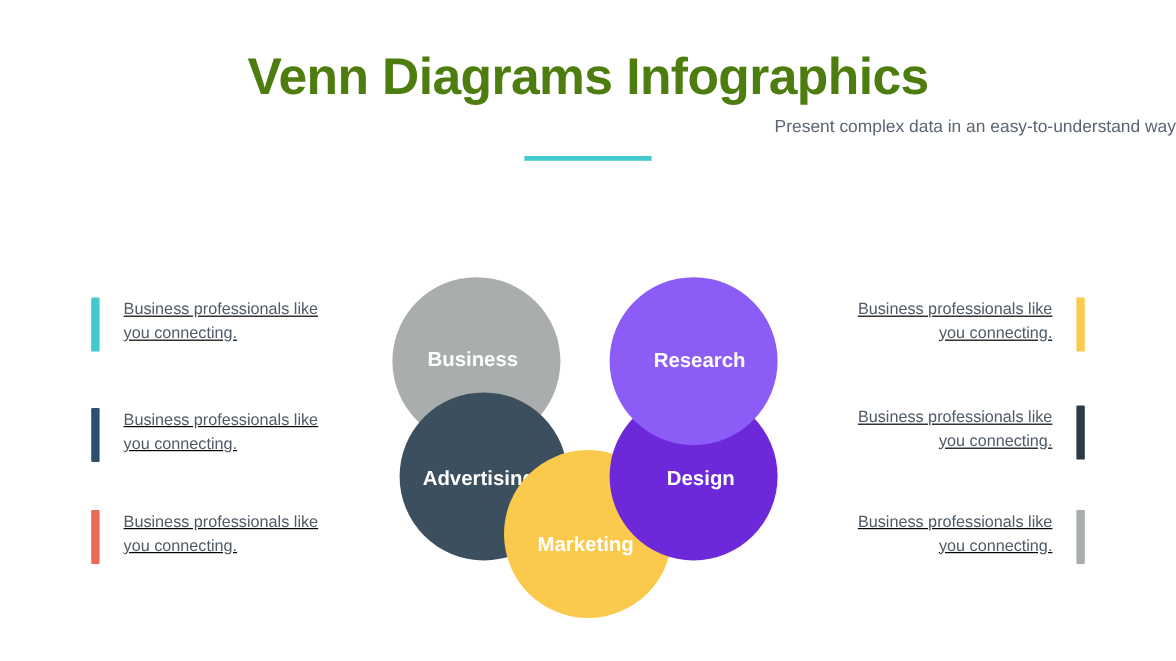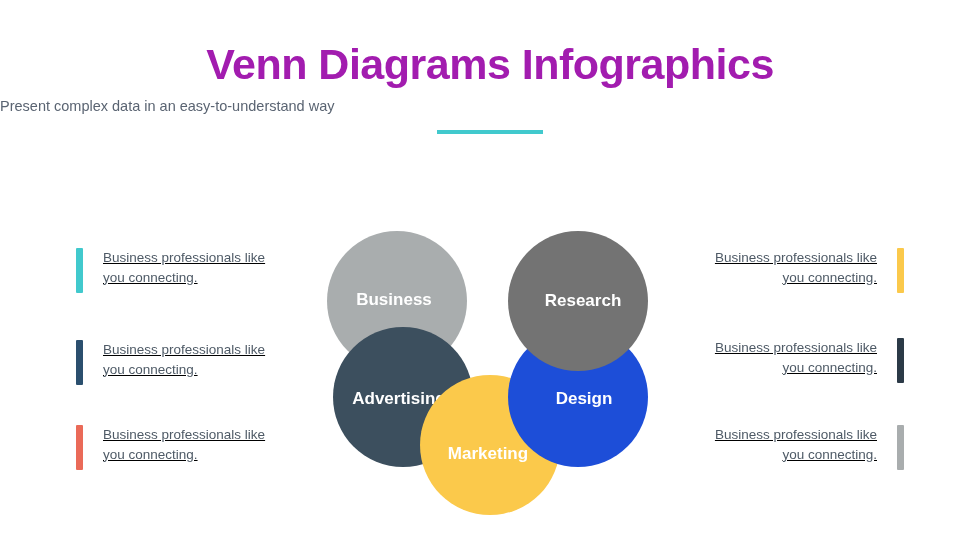--- a/index.html
+++ b/index.html
@@ -24,29 +24,29 @@
 
   
   .title {
     position: absolute;
     top: 40px;
     left: 0;
     width: 980px;
     text-align: center;
     font-size: 43px;
     font-weight: bold;
-    color: #a21caf;
+    color: #4d7c0f;
     letter-spacing: -0.5px;
   }
   .subtitle {
     position: absolute;
     top: 98px;
     left: 0;
     width: 980px;
-    text-align: left;
+    text-align: right;
     font-size: 14.5px;
     color: #5a6472;
   }
   .title-rule {
     position: absolute;
     top: 130px;
     left: 437px;
     width: 106px;
     height: 4px;
     background: #41c9cd;
@@ -73,27 +73,27 @@
   }
   .c-idea {
     width: 140px; height: 140px;
     left: 105px; top: 8px;
     background: #41c9cd;
     z-index: 6;
   }
   .c-research {
     width: 140px; height: 140px;
     left: 193px; top: 71px;
-    background: #737373;
+    background: #8b5cf6;
     z-index: 5;
   }
   .c-design {
     width: 140px; height: 140px;
     left: 193px; top: 167px;
-    background: #1d4ed8;
+    background: #6d28d9;
     z-index: 4;
   }
   .c-marketing {
     width: 140px; height: 140px;
     left: 105px; top: 215px;
     background: #fbc94b;
     z-index: 3;
   }
   .c-advertising {
     width: 140px; height: 140px;

